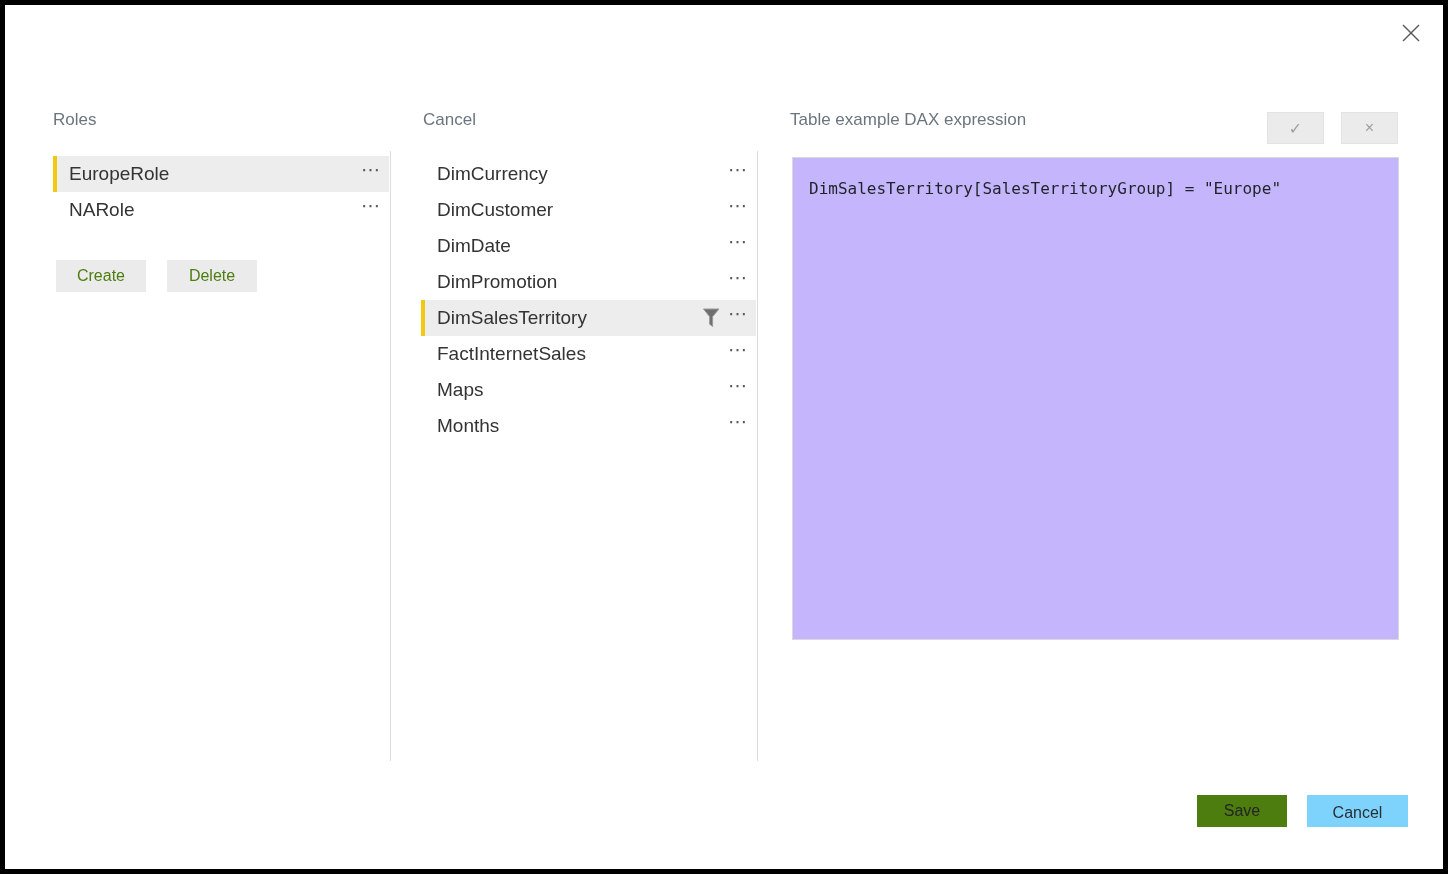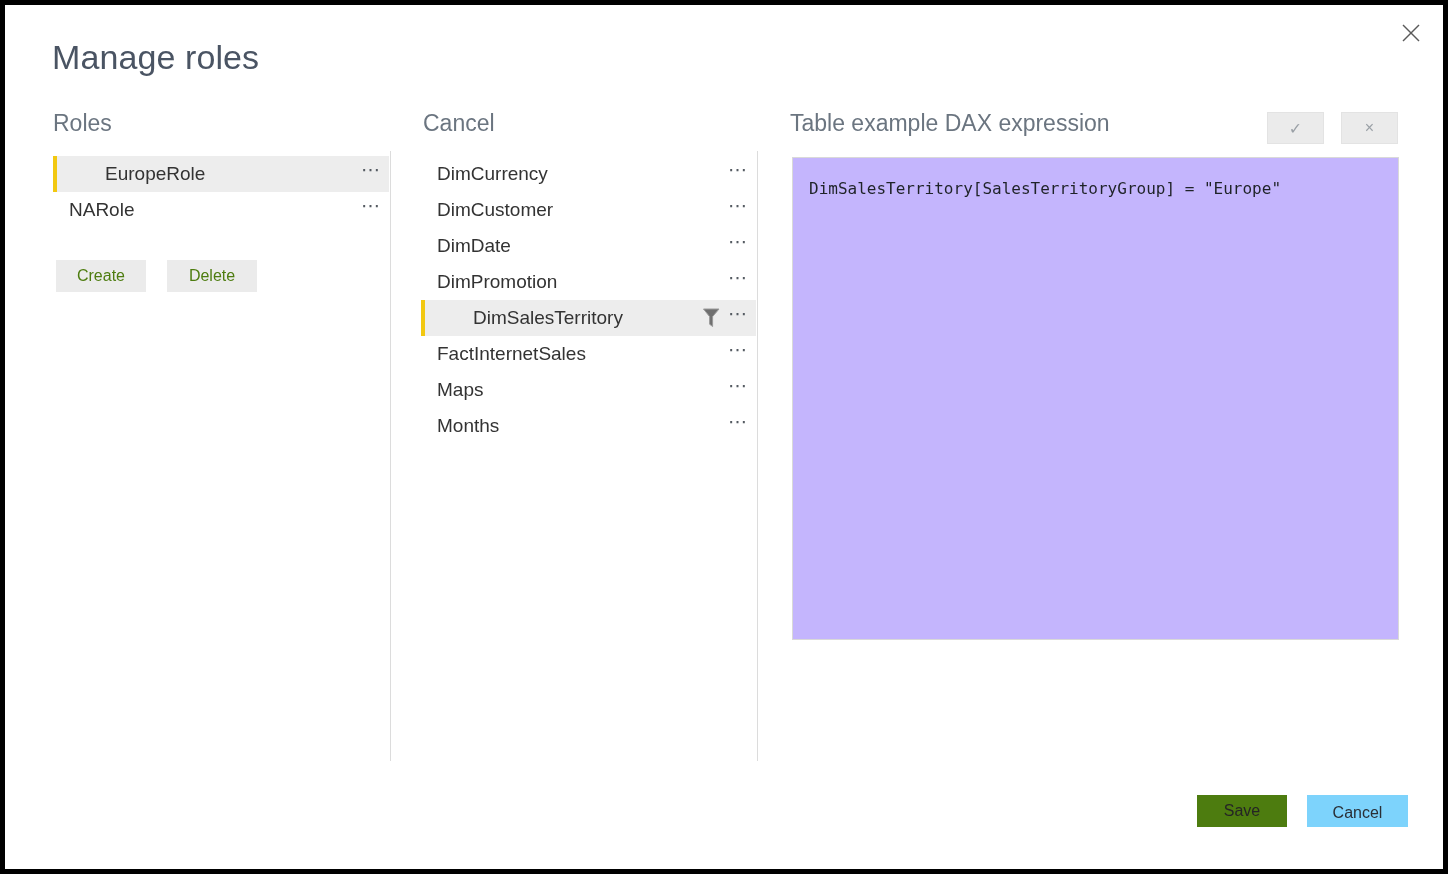--- a/index.html
+++ b/index.html
@@ -50,21 +50,21 @@
     font-size: 34px;
     font-weight: 300;
     color: #4a5463;
     letter-spacing: 0.1px;
     white-space: nowrap;
   }
 
   
   .col-heading {
     position: absolute;
-    font-size: 23px;
+    font-size: 17px;
     font-weight: 300;
     color: #6b7580;
     white-space: nowrap;
   }
   #roles-heading  { left: 48px;  top: 105px; }
   #tables-heading { left: 418px; top: 105px; }
   #dax-heading    { left: 785px; top: 105px; }
 
   
   .v-divider {
@@ -88,21 +88,20 @@
     position: relative;
     height: 36px;
     display: flex;
     align-items: center;
     cursor: pointer;
     background: transparent;
     box-sizing: border-box;
   }
   .list-item.selected {
     background: #ededed;
-    padding-left: 36px;
   }
   .list-item .accent {
     position: absolute;
     left: 0;
     top: 0;
     width: 4px;
     height: 100%;
     background: transparent;
   }
   .list-item.selected .accent {
@@ -251,21 +250,20 @@
 
     <button class="close-btn">
       <span>
         <svg width="22" height="22" viewBox="0 0 22 22">
           <line x1="3" y1="3" x2="19" y2="19" stroke="#5a5a5a" stroke-width="1.4"></line>
           <line x1="19" y1="3" x2="3" y2="19" stroke="#5a5a5a" stroke-width="1.4"></line>
         </svg>
       </span>
     </button>
 
-    <div class="dialog-title">Manage roles</div>
 
     <div class="col-heading" id="roles-heading">Roles</div>
     <div class="col-heading" id="tables-heading">Cancel</div>
     <div class="col-heading" id="dax-heading">Table example DAX expression</div>
 
     <div class="v-divider" id="divider-roles-tables"></div>
     <div class="v-divider" id="divider-tables-dax"></div>
 
     <div class="item-list" id="roles-list">
       <div class="list-item selected">

